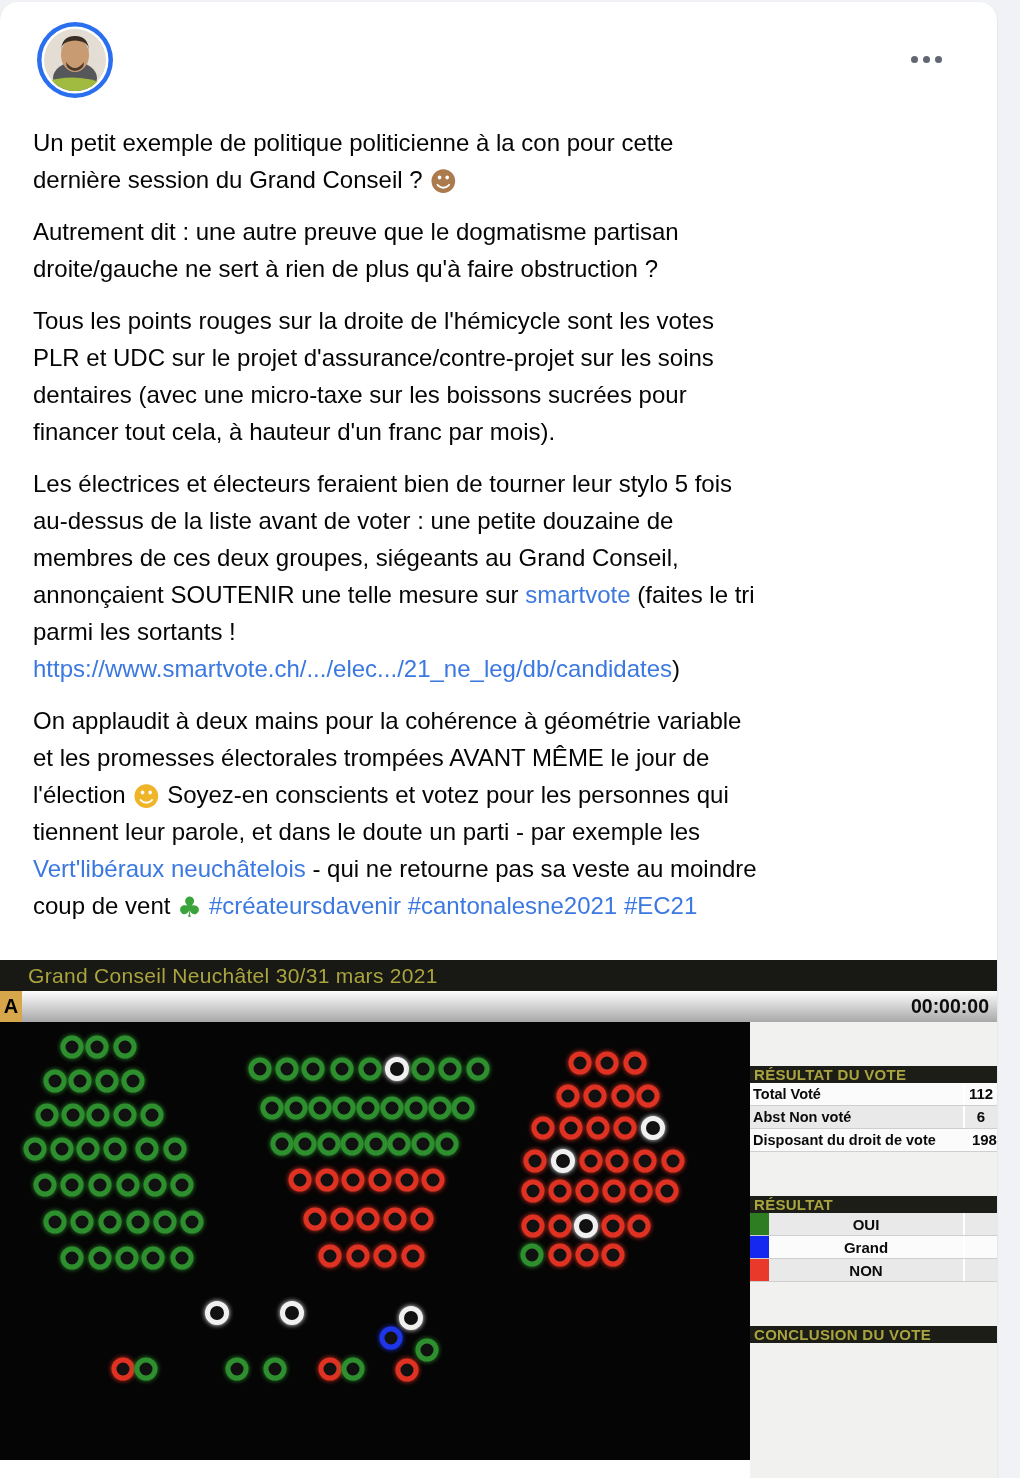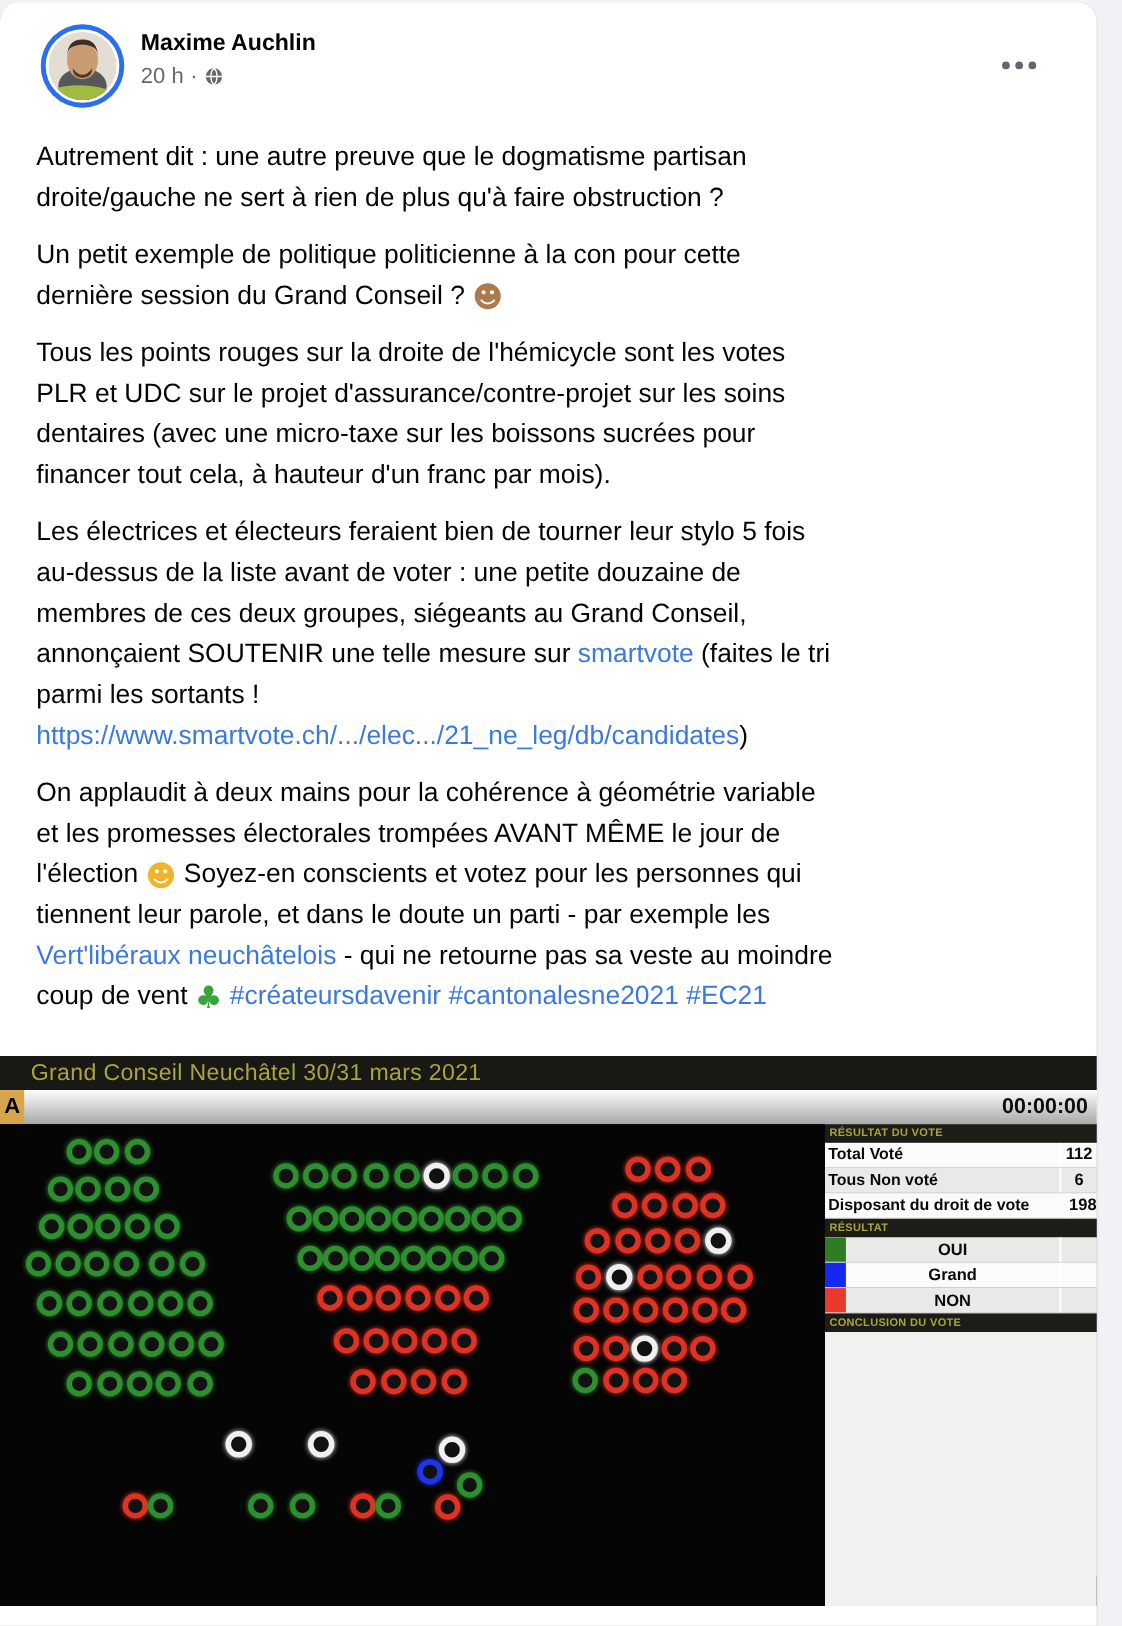--- a/index.html
+++ b/index.html
@@ -33,22 +33,22 @@
   .marker{width:22px;height:31px;background:#d7a54a;color:#000;text-align:center;line-height:31px;
     font-size:20px;flex:0 0 22px;}
   .subject{font-size:19.5px;margin-left:5px;white-space:nowrap;}
   .timer{margin-left:auto;font-size:19.5px;padding-right:8px;}
   .m-main{position:relative;height:438px;background:#050505;}
   .seat-map{position:absolute;left:0;top:0;width:750px;height:438px;background:#050505;}
   .dot{position:absolute;width:13px;height:13px;border-radius:50%;border:5px solid #888;
     background:#111;transform:translate(-50%,-50%);}
   
   .vote-panel{position:absolute;left:750px;top:0;width:247px;height:438px;background:#f1f1ef;}
-  .p-header{height:17px;background:#1d1d18;color:#a9a43e;font-weight:700;font-size:10px;
-    line-height:17px;padding-left:4px;letter-spacing:.3px;}
+  .p-header{height:17px;background:#1d1d18;color:#a9a43e;font-weight:700;font-size:15px;
+    line-height:17px;padding-left:4px;letter-spacing:.3px;margin-top:44px;}
   .prow{display:flex;height:22px;align-items:center;border-bottom:1px solid #cfcfcf;}
   .row-a{background:#fbfbfb;gap:34px;}
   .row-b{background:#e9e9e9;}
   .r-label{flex:1;font-weight:700;font-size:14.5px;color:#0a0a0a;padding-left:3px;white-space:nowrap;}
   .r-value{width:32px;text-align:center;font-weight:700;font-size:15px;color:#0a0a0a;
     border-left:2px solid #ffffff;align-self:stretch;line-height:22px;}
   .d-color{width:19px;align-self:stretch;flex:0 0 19px;}
   .d-label{flex:1;text-align:center;font-weight:700;font-size:15px;color:#0a0a0a;}
   .conclusion-area{height:222px;background:#f1f1ef;}
 </style>
@@ -69,43 +69,32 @@
         <circle cx="38" cy="38" r="32" fill="#ffffff"></circle>
         <g clip-path="url(#av)">
           <rect x="7" y="7" width="62" height="62" fill="#e3ddd4"></rect>
           <ellipse cx="38" cy="56" rx="22" ry="16" fill="#55575a"></ellipse>
           <ellipse cx="38" cy="33" rx="14" ry="17" fill="#c99b72"></ellipse>
           <path d="M24 30 Q24 14 38 14 Q52 14 52 30 Q52 22 46 20 Q38 17 30 20 Q24 22 24 30 Z" fill="#3a2e24"></path>
           <path d="M29 40 Q38 52 47 40 Q47 48 38 49 Q29 48 29 40 Z" fill="#4a3a2c"></path>
           <path d="M7 60 Q38 50 69 62 L69 69 L7 69 Z" fill="#a8c63c" opacity="0.9"></path>
         </g>
       </svg>
-      <div class="hmeta">
-        <div class="author">Maxime Auchlin</div>
-        <div class="subrow">
-          <span>20 h</span>
-          <span>·</span>
-          <svg width="17" height="17" viewBox="0 0 16 16">
-            <circle cx="8" cy="8" r="7" fill="#65676b"></circle>
-            <path d="M1 8 L15 8 M8 1 C4.5 4 4.5 12 8 15 M8 1 C11.5 4 11.5 12 8 15" stroke="#ffffff" stroke-width="1.2" fill="none"></path>
-          </svg>
-        </div>
-      </div>
       <div class="menu">
         <span class="mdot"></span>
         <span class="mdot"></span>
         <span class="mdot"></span>
       </div>
     </div>
 
     <div class="post-body" id="post-body">
+        <p><span>Un petit exemple de politique politicienne à la con pour cette
+dernière session du Grand Conseil ? </span><span class="emoji emoji-see-no-evil-monkey" title="🙈"></span></p>
         <p><span>Autrement dit : une autre preuve que le dogmatisme partisan
 droite/gauche ne sert à rien de plus qu'à faire obstruction ?</span></p>
-        <p><span>Un petit exemple de politique politicienne à la con pour cette
-dernière session du Grand Conseil ? </span><span class="emoji emoji-see-no-evil-monkey" title="🙈"></span></p>
         <p><span>Tous les points rouges sur la droite de l'hémicycle sont les votes
 PLR et UDC sur le projet d'assurance/contre-projet sur les soins
 dentaires (avec une micro-taxe sur les boissons sucrées pour
 financer tout cela, à hauteur d'un franc par mois).</span></p>
         <p><span>Les électrices et électeurs feraient bien de tourner leur stylo 5 fois
 au-dessus de la liste avant de voter : une petite douzaine de
 membres de ces deux groupes, siégeants au Grand Conseil,
 annonçaient SOUTENIR une telle mesure sur </span><span class="plink">smartvote</span><span> (faites le tri
 parmi les sortants !
 </span><span class="plink">https://www.smartvote.ch/.../elec.../21_ne_leg/db/candidates</span><span>)</span></p>
@@ -249,21 +238,21 @@
             <div class="dot" style="left: 353px; top: 347px; border-color: rgb(46, 143, 46); box-shadow: rgb(46, 143, 46) 0px 0px 5px;"></div>
             <div class="dot" style="left: 407px; top: 348px; border-color: rgb(223, 50, 34); box-shadow: rgb(223, 50, 34) 0px 0px 5px;"></div>
           </div>
         <div class="vote-panel">
           <div class="p-header">RÉSULTAT DU VOTE</div>
           <div class="prow row-a">
             <span class="r-label">Total Voté</span>
             <span class="r-value">112</span>
           </div>
           <div class="prow row-b">
-            <span class="r-label">Tous Non voté</span>
+            <span class="r-label">Abst Non voté</span>
             <span class="r-value">6</span>
           </div>
           <div class="prow row-a">
             <span class="r-label">Disposant du droit de vote</span>
             <span class="r-value">198</span>
           </div>
           <div class="p-header">RÉSULTAT</div>
           <div class="prow row-b">
             <span class="d-color" style="background-color: rgb(46, 125, 34);"></span>
             <span class="d-label">OUI</span>

